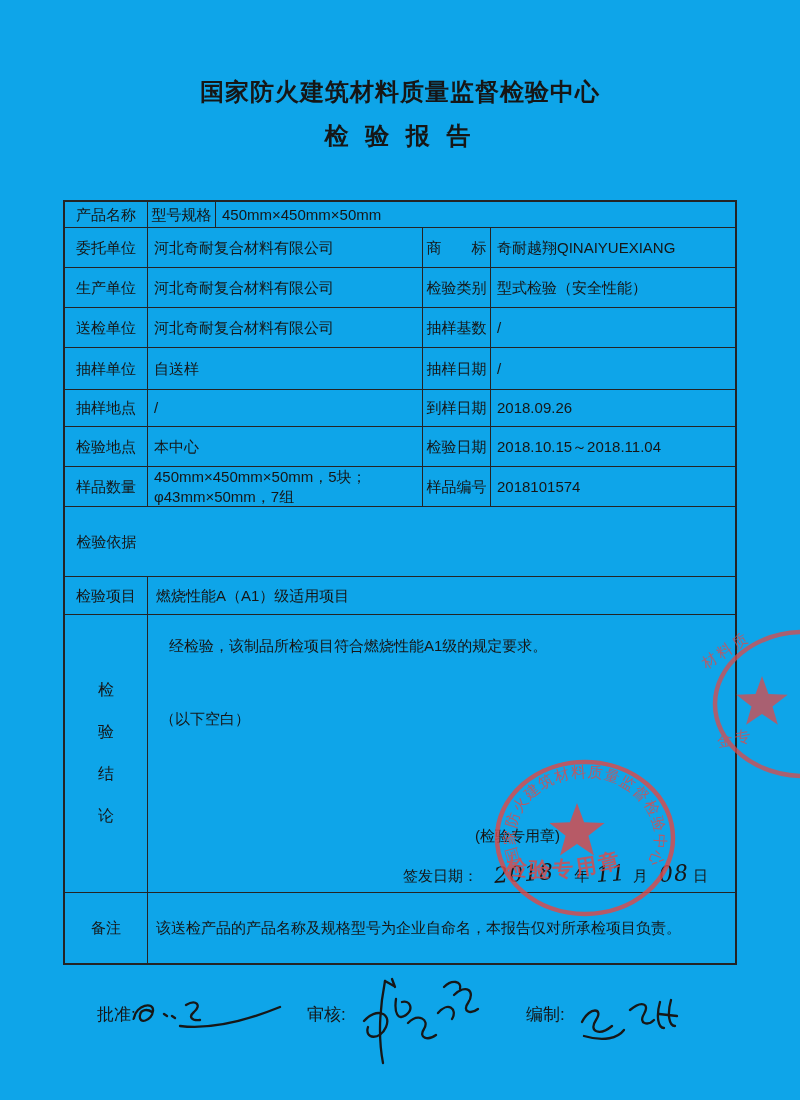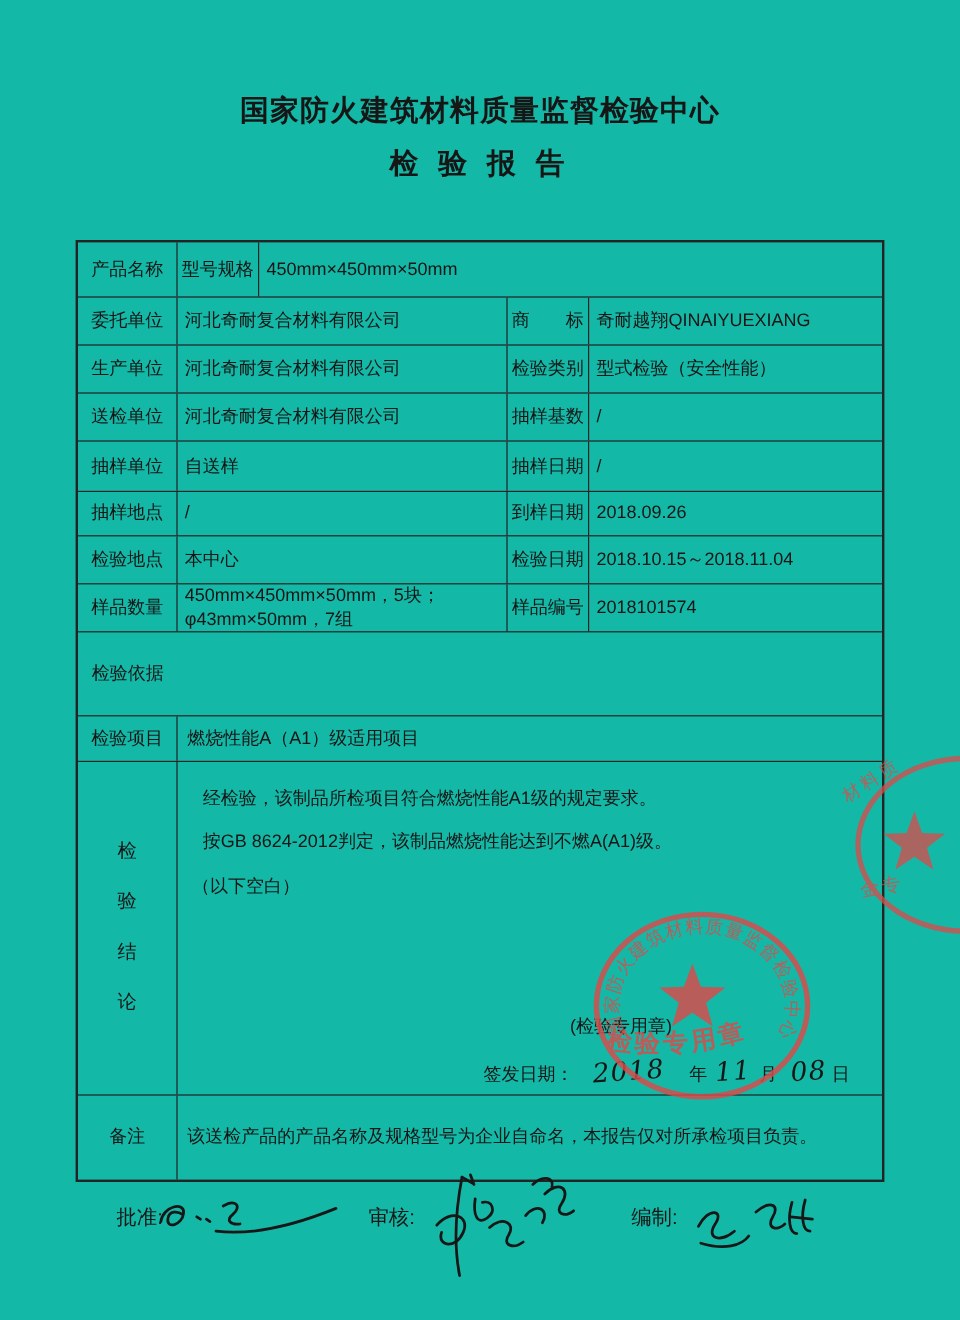--- a/index.html
+++ b/index.html
@@ -1,37 +1,37 @@
 <!DOCTYPE html>
 <html><head>
 <meta charset="utf-8">
 <style>
   html,body{margin:0;padding:0;background:#e9e9e9;}
-  .page{position:relative;width:800px;height:1100px;background:#14b8a6;overflow:hidden;
+  .page{position:relative;width:800px;height:1100px;background:#0ea5e9;overflow:hidden;
         font-family:"Liberation Sans","DejaVu Sans",sans-serif;color:#161616;}
   
   .org-title{position:absolute;top:76px;left:0;width:100%;text-align:center;
              font-size:24px;font-weight:bold;letter-spacing:1px;}
   .doc-title{position:absolute;top:120px;left:0;width:100%;text-align:center;
              font-size:24px;font-weight:bold;letter-spacing:5px;}
   .meta{position:absolute;top:174px;left:63px;width:674px;display:flex;
         justify-content:space-between;font-size:15px;}
   
   .tbl{position:absolute;left:63px;top:200px;width:674px;border:2px solid #242424;
        box-sizing:border-box;font-size:15px;}
   .row{display:flex;border-bottom:1px solid #242424;box-sizing:border-box;}
   .row:last-child{border-bottom:none;}
   .cell{box-sizing:border-box;border-right:1px solid #242424;display:flex;
         align-items:center;line-height:1.3;}
   .cell:last-child{border-right:none;}
   .lab{justify-content:center;text-align:center;}
   .c1{width:83px;}.c2{width:275px;padding:2px 6px;}.c3{width:68px;justify-content:center;}
   .c4{width:244px;padding:2px 6px;}
   .cw{width:587px;padding:2px 8px;}
-  .h41{height:46px;}.h40{height:40px;}.h42{height:42px;}.h37{height:37px;}
+  .h41{height:26px;}.h40{height:40px;}.h42{height:42px;}.h37{height:37px;}
   .h70{height:70px;}.h38{height:38px;}.h278{height:278px;}
   
   .conc-lab{flex-direction:column;justify-content:center;gap:21px;font-size:16px;}
   .conc-val{position:relative;display:block;padding:0;}
   .conc-line{position:absolute;font-size:15px;white-space:nowrap;}
   .l1{top:21px;left:21px;}.l2{top:57px;left:21px;}.l3{top:94px;left:12px;}
   .seal-note{position:absolute;top:211px;left:327px;font-size:15px;}
   .sign-line{position:absolute;top:245px;left:255px;font-size:15px;white-space:nowrap;}
   .hw{font-family:"DejaVu Serif","Liberation Serif",serif;font-style:italic;
       font-size:22px;display:inline-block;transform:rotate(-4deg);letter-spacing:1px;}
@@ -114,21 +114,20 @@
 
     <div class="row h278">
       <div class="cell lab c1 conc-lab">
         <span>检</span>
         <span>验</span>
         <span>结</span>
         <span>论</span>
       </div>
       <div class="cell cw conc-val">
         <div class="conc-line l1">经检验，该制品所检项目符合燃烧性能A1级的规定要求。</div>
-        <div class="conc-line l2">按GB 8624-2012判定，该制品燃烧性能达到不燃A(A1)级。</div>
         <div class="conc-line l3">（以下空白）</div>
         <div class="seal-note">(检验专用章)</div>
         <div class="sign-line">
           <span>签发日期：</span>
           <span class="hw" style="margin-left:12px">2018</span>
           <span class="yd" style="margin-left:16px">年</span>
           <span class="hw" style="margin-left:2px">11</span>
           <span class="yd" style="margin-left:3px">月</span>
           <span class="hw" style="margin-left:7px">08</span>
           <span class="yd">日</span>

